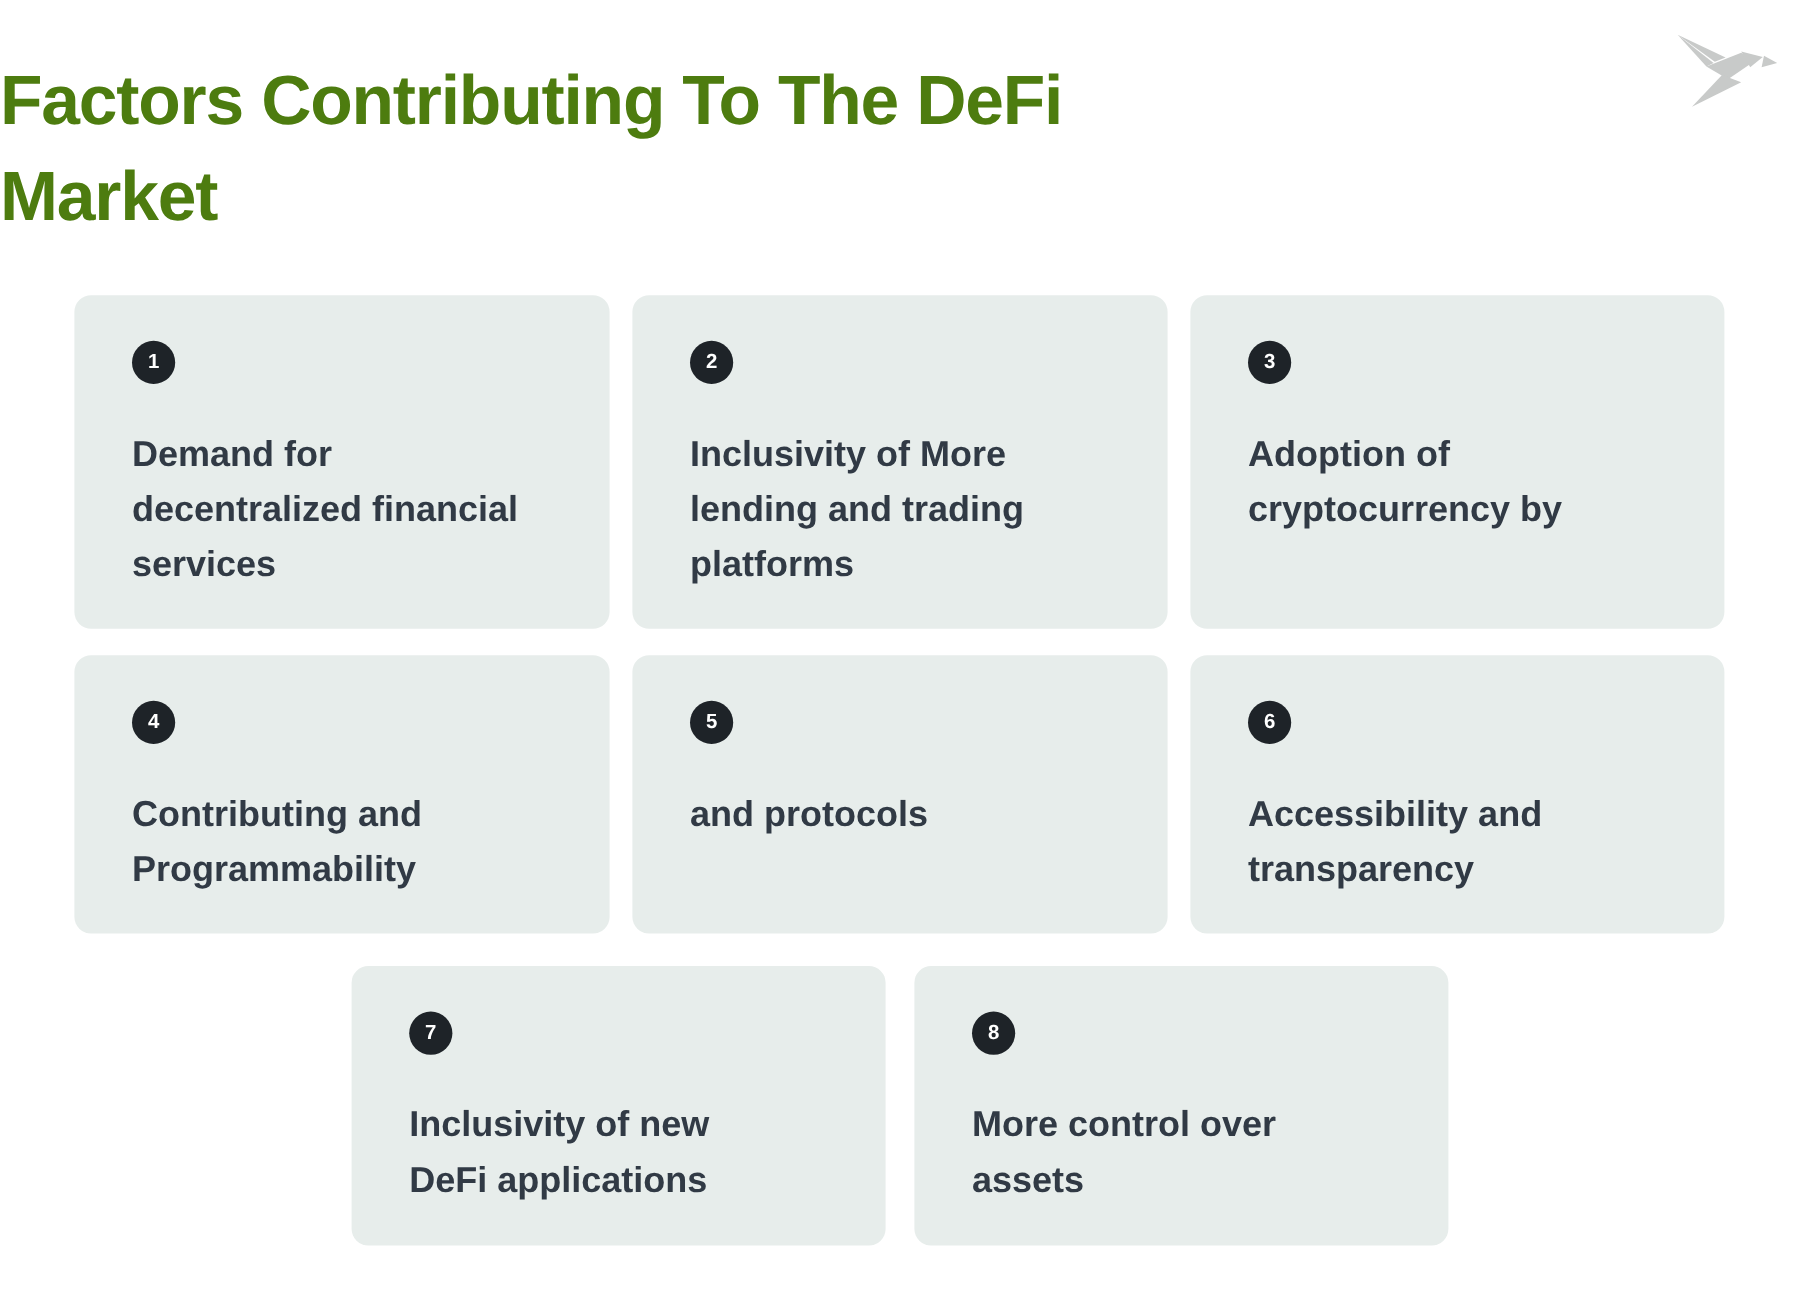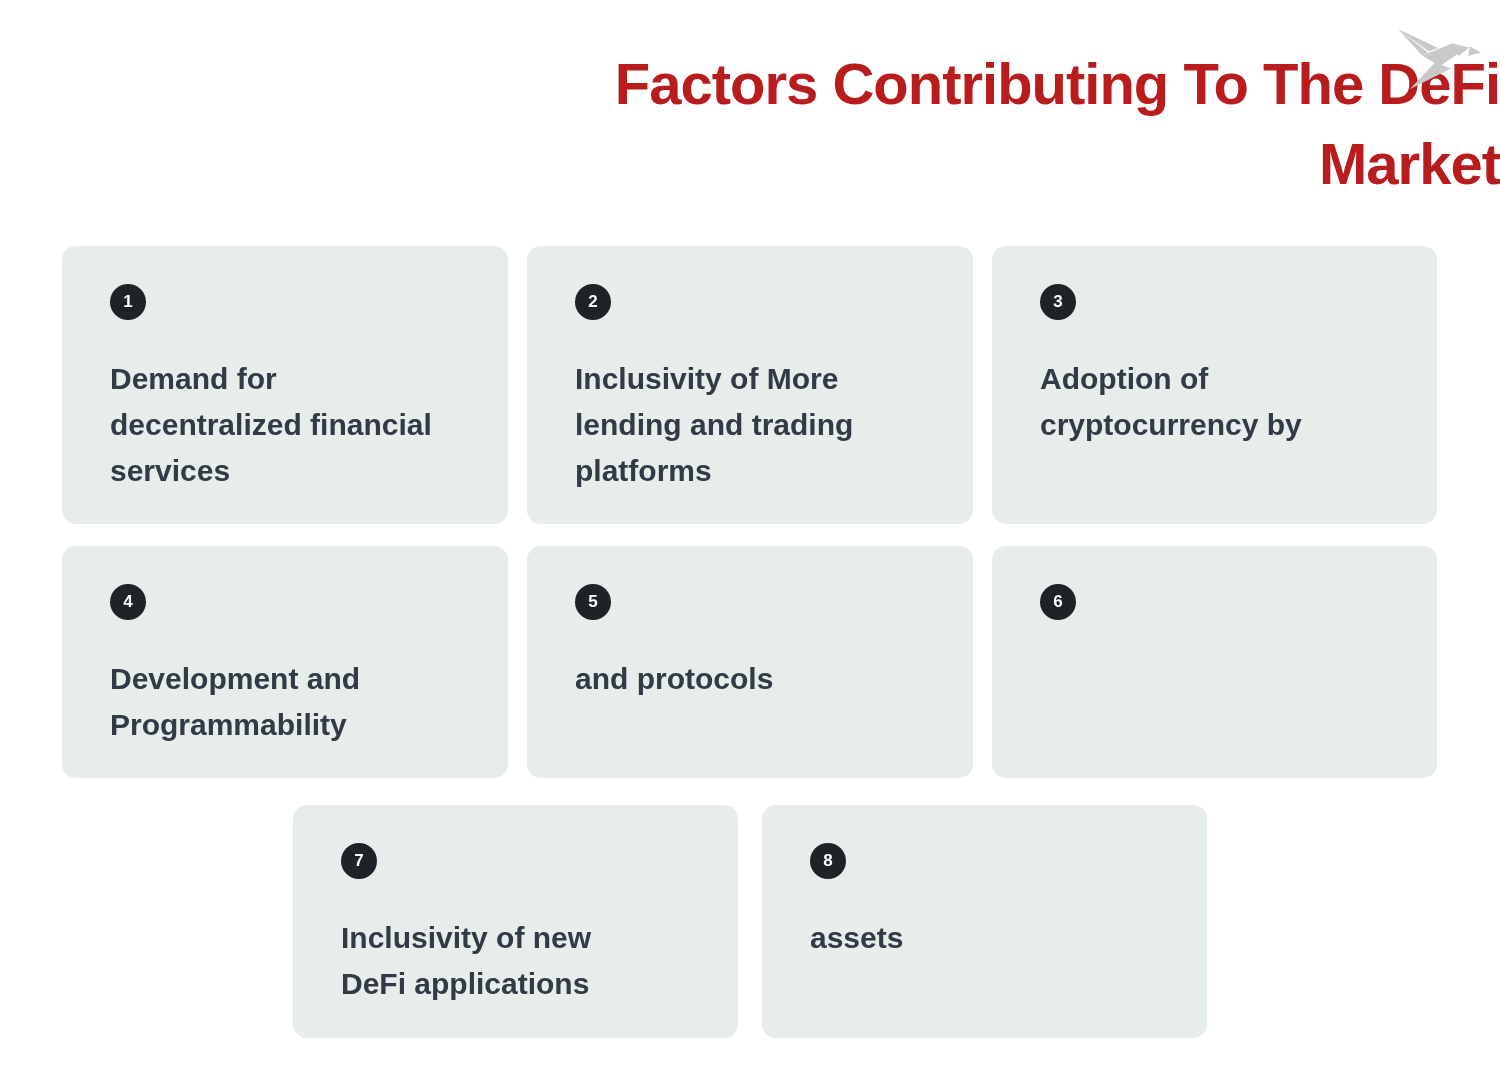--- a/index.html
+++ b/index.html
@@ -4,23 +4,23 @@
 <style>
   html,body{margin:0;padding:0;}
   body{
     width:1500px;height:1090px;position:relative;
     background:#ffffff;overflow:hidden;
     font-family:"Liberation Sans",sans-serif;
   }
   
   .page-title{
     position:absolute;left:0;top:44px;width:100%;
-    margin:0;text-align:right;
+    margin:0;text-align:left;
     font-size:58px;line-height:80px;font-weight:800;
-    letter-spacing:-1px;color:#b91c1c;
+    letter-spacing:-1px;color:#4d7c0f;
   }
   .title-line{display:block;}
   
   .logo{position:absolute;left:1385px;top:25px;width:100px;height:85px;}
   
   .card{
     position:absolute;background:#e7edeb;border-radius:14px;
     padding:38px 38px 0 48px;box-sizing:border-box;
   }
   .badge{
@@ -96,50 +96,55 @@
     <div class="line">Adoption of</div>
     <div class="line">cryptocurrency by</div>
   </div>
 </div>
 
 <div class="card" id="card4">
   <div class="badge">
       <span>4</span>
     </div>
   <div class="card-text">
-    <div class="line">Development and</div>
+    <div class="line">Contributing and</div>
     <div class="line">Programmability</div>
   </div>
 </div>
 
 <div class="card" id="card5">
   <div class="badge">
       <span>5</span>
     </div>
   <div class="card-text">
     <div class="line">and protocols</div>
   </div>
 </div>
 
 <div class="card" id="card6">
   <div class="badge">
       <span>6</span>
     </div>
+  <div class="card-text">
+    <div class="line">Accessibility and</div>
+    <div class="line">transparency</div>
+  </div>
 </div>
 
 <div class="card" id="card7">
   <div class="badge">
       <span>7</span>
     </div>
   <div class="card-text">
     <div class="line">Inclusivity of new</div>
     <div class="line">DeFi applications</div>
   </div>
 </div>
 
 <div class="card" id="card8">
   <div class="badge">
       <span>8</span>
     </div>
   <div class="card-text">
+    <div class="line">More control over</div>
     <div class="line">assets</div>
   </div>
 </div>
 
 </body></html>

